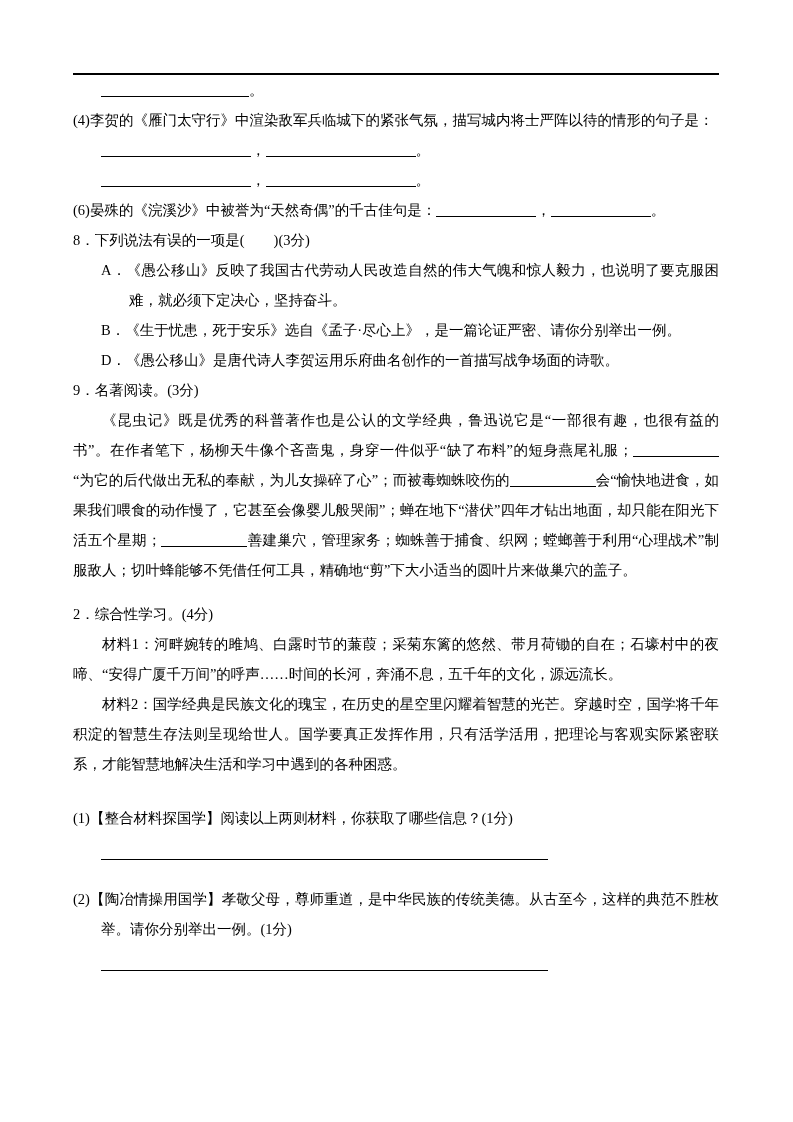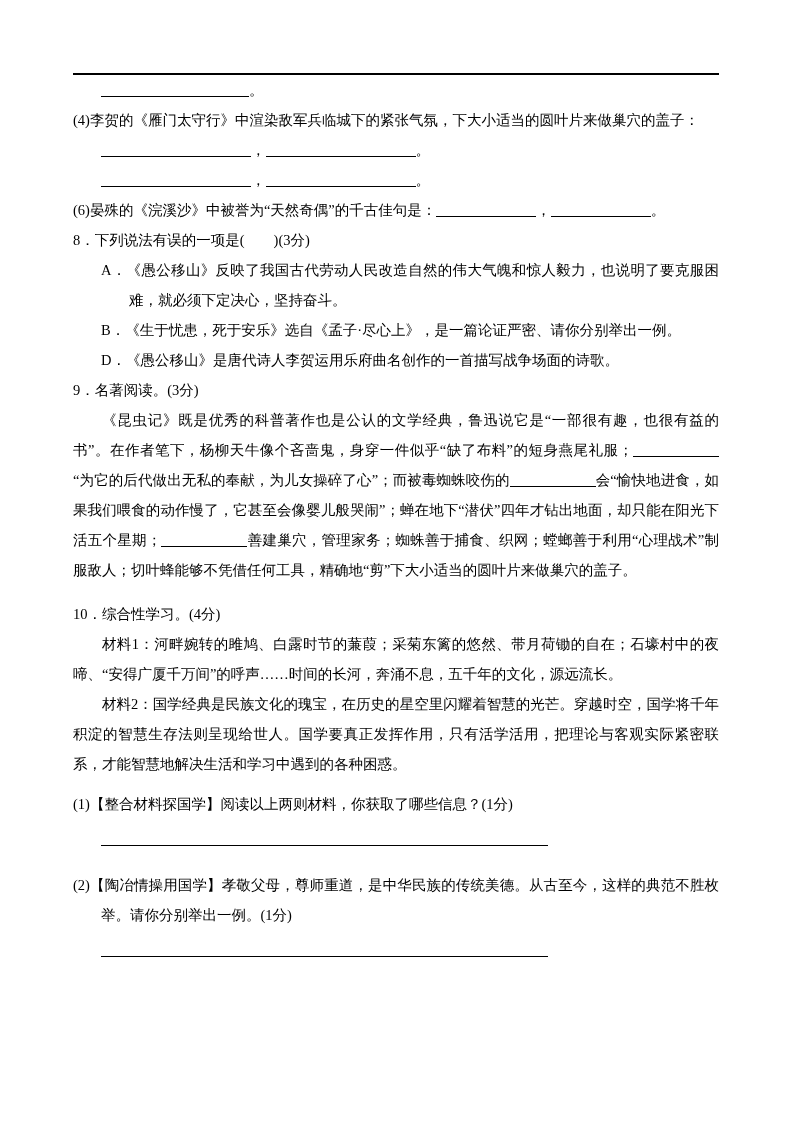--- a/index.html
+++ b/index.html
@@ -14,21 +14,21 @@
   .page { width: 793px; height: 1122px; padding: 73px 74px 0 73px; }
   .rule { border: none; border-top: 2.5px solid #000; height: 0; }
   .para { line-height: 30px; text-align: justify; }
   .line { line-height: 30px; text-align: left; }
   .b { font-weight: normal; }
   .indent { margin-left: 28px; }
   .ti2 { text-indent: 2em; }
   .option { padding-left: 56px; text-indent: -28px; }
   .hangsub { padding-left: 28px; text-indent: -28px; margin-top: 24px; }
   .q10 { margin-top: 14px; }
-  .sub1 { margin-top: 10px; }
+  .sub1 { margin-top: 24px; }
   .blank {
     display: inline-block;
     height: 15px;
     border-bottom: 1px solid #000;
     vertical-align: -2px;
   }
   .answer-line {
     height: 0;
     border-bottom: 1px solid #000;
     width: 447px;
@@ -38,40 +38,40 @@
 </head>
 <body>
 
 <div class="page">
 
   <hr class="rule">
 
   <div class="line indent"><span class="blank" style="width: 148px;"></span>。</div>
 
   <div>
-    <div class="para"><span>(4)</span><span>李贺的《雁门太守行》中渲染敌军兵临城下的紧张气氛，下大小适当的圆叶片来做巢穴的盖子：</span></div>
+    <div class="para"><span>(4)</span><span>李贺的《雁门太守行》中渲染敌军兵临城下的紧张气氛，描写城内将士严阵以待的情形的句子是：</span></div>
     <div class="line indent"><span class="blank" style="width: 150px;"></span>，<span class="blank" style="width: 150px;"></span>。</div>
   </div>
 
   <div>
     <div class="line indent"><span class="blank" style="width: 150px;"></span>，<span class="blank" style="width: 150px;"></span>。</div>
   </div>
 
   <div class="para"><span>(6)</span><span>晏殊的《浣溪沙》中被誉为“天然奇偶”的千古佳句是：</span><span><span class="blank" style="width: 100px;"></span>，<span class="blank" style="width: 100px;"></span>。</span></div>
 
   <div class="para b">8．下列说法有误的一项是(　　)(3分)</div>
 
   <div class="para option"><span>A．</span><span>《愚公移山》反映了我国古代劳动人民改造自然的伟大气魄和惊人毅力，也说明了要克服困难，就必须下定决心，坚持奋斗。</span></div>
   <div class="para option"><span>B．</span><span>《生于忧患，死于安乐》选自《孟子·尽心上》，是一篇论证严密、请你分别举出一例。</span></div>
   <div class="para option"><span>D．</span><span>《愚公移山》是唐代诗人李贺运用乐府曲名创作的一首描写战争场面的诗歌。</span></div>
 
   <div class="para b">9．名著阅读。(3分)</div>
   <div class="para ti2">《昆虫记》既是优秀的科普著作也是公认的文学经典，鲁迅说它是“一部很有趣，也很有益的书”。在作者笔下，杨柳天牛像个吝啬鬼，身穿一件似乎“缺了布料”的短身燕尾礼服；<span class="blank" style="width: 86px;"></span>“为它的后代做出无私的奉献，为儿女操碎了心”；而被毒蜘蛛咬伤的<span class="blank" style="width: 86px;"></span>会“愉快地进食，如果我们喂食的动作慢了，它甚至会像婴儿般哭闹”；蝉在地下“潜伏”四年才钻出地面，却只能在阳光下活五个星期；<span class="blank" style="width: 86px;"></span>善建巢穴，管理家务；蜘蛛善于捕食、织网；螳螂善于利用“心理战术”制服敌人；切叶蜂能够不凭借任何工具，精确地“剪”下大小适当的圆叶片来做巢穴的盖子。</div>
 
-  <div class="para b q10">10．综合性学习。(4分)</div>
+  <div class="para b q10">2．综合性学习。(4分)</div>
 
   <div class="para ti2"><span class="b">材料1：</span><span>河畔婉转的雎鸠、白露时节的蒹葭；采菊东篱的悠然、带月荷锄的自在；石壕村中的夜啼、“安得广厦千万间”的呼声……时间的长河，奔涌不息，五千年的文化，源远流长。</span></div>
   <div class="para ti2"><span class="b">材料2：</span><span>国学经典是民族文化的瑰宝，在历史的星空里闪耀着智慧的光芒。穿越时空，国学将千年积淀的智慧生存法则呈现给世人。国学要真正发挥作用，只有活学活用，把理论与客观实际紧密联系，才能智慧地解决生活和学习中遇到的各种困惑。</span></div>
 
   <div class="para hangsub sub1"><span>(1)</span><span class="b">【整合材料探国学】</span><span>阅读以上两则材料，你获取了哪些信息？(1分)</span></div>
   <div class="answer-line"></div>
 
   <div class="para hangsub"><span>(2)</span><span class="b">【陶冶情操用国学】</span><span>孝敬父母，尊师重道，是中华民族的传统美德。从古至今，这样的典范不胜枚举。请你分别举出一例。(1分)</span></div>
   <div class="answer-line"></div>
 

